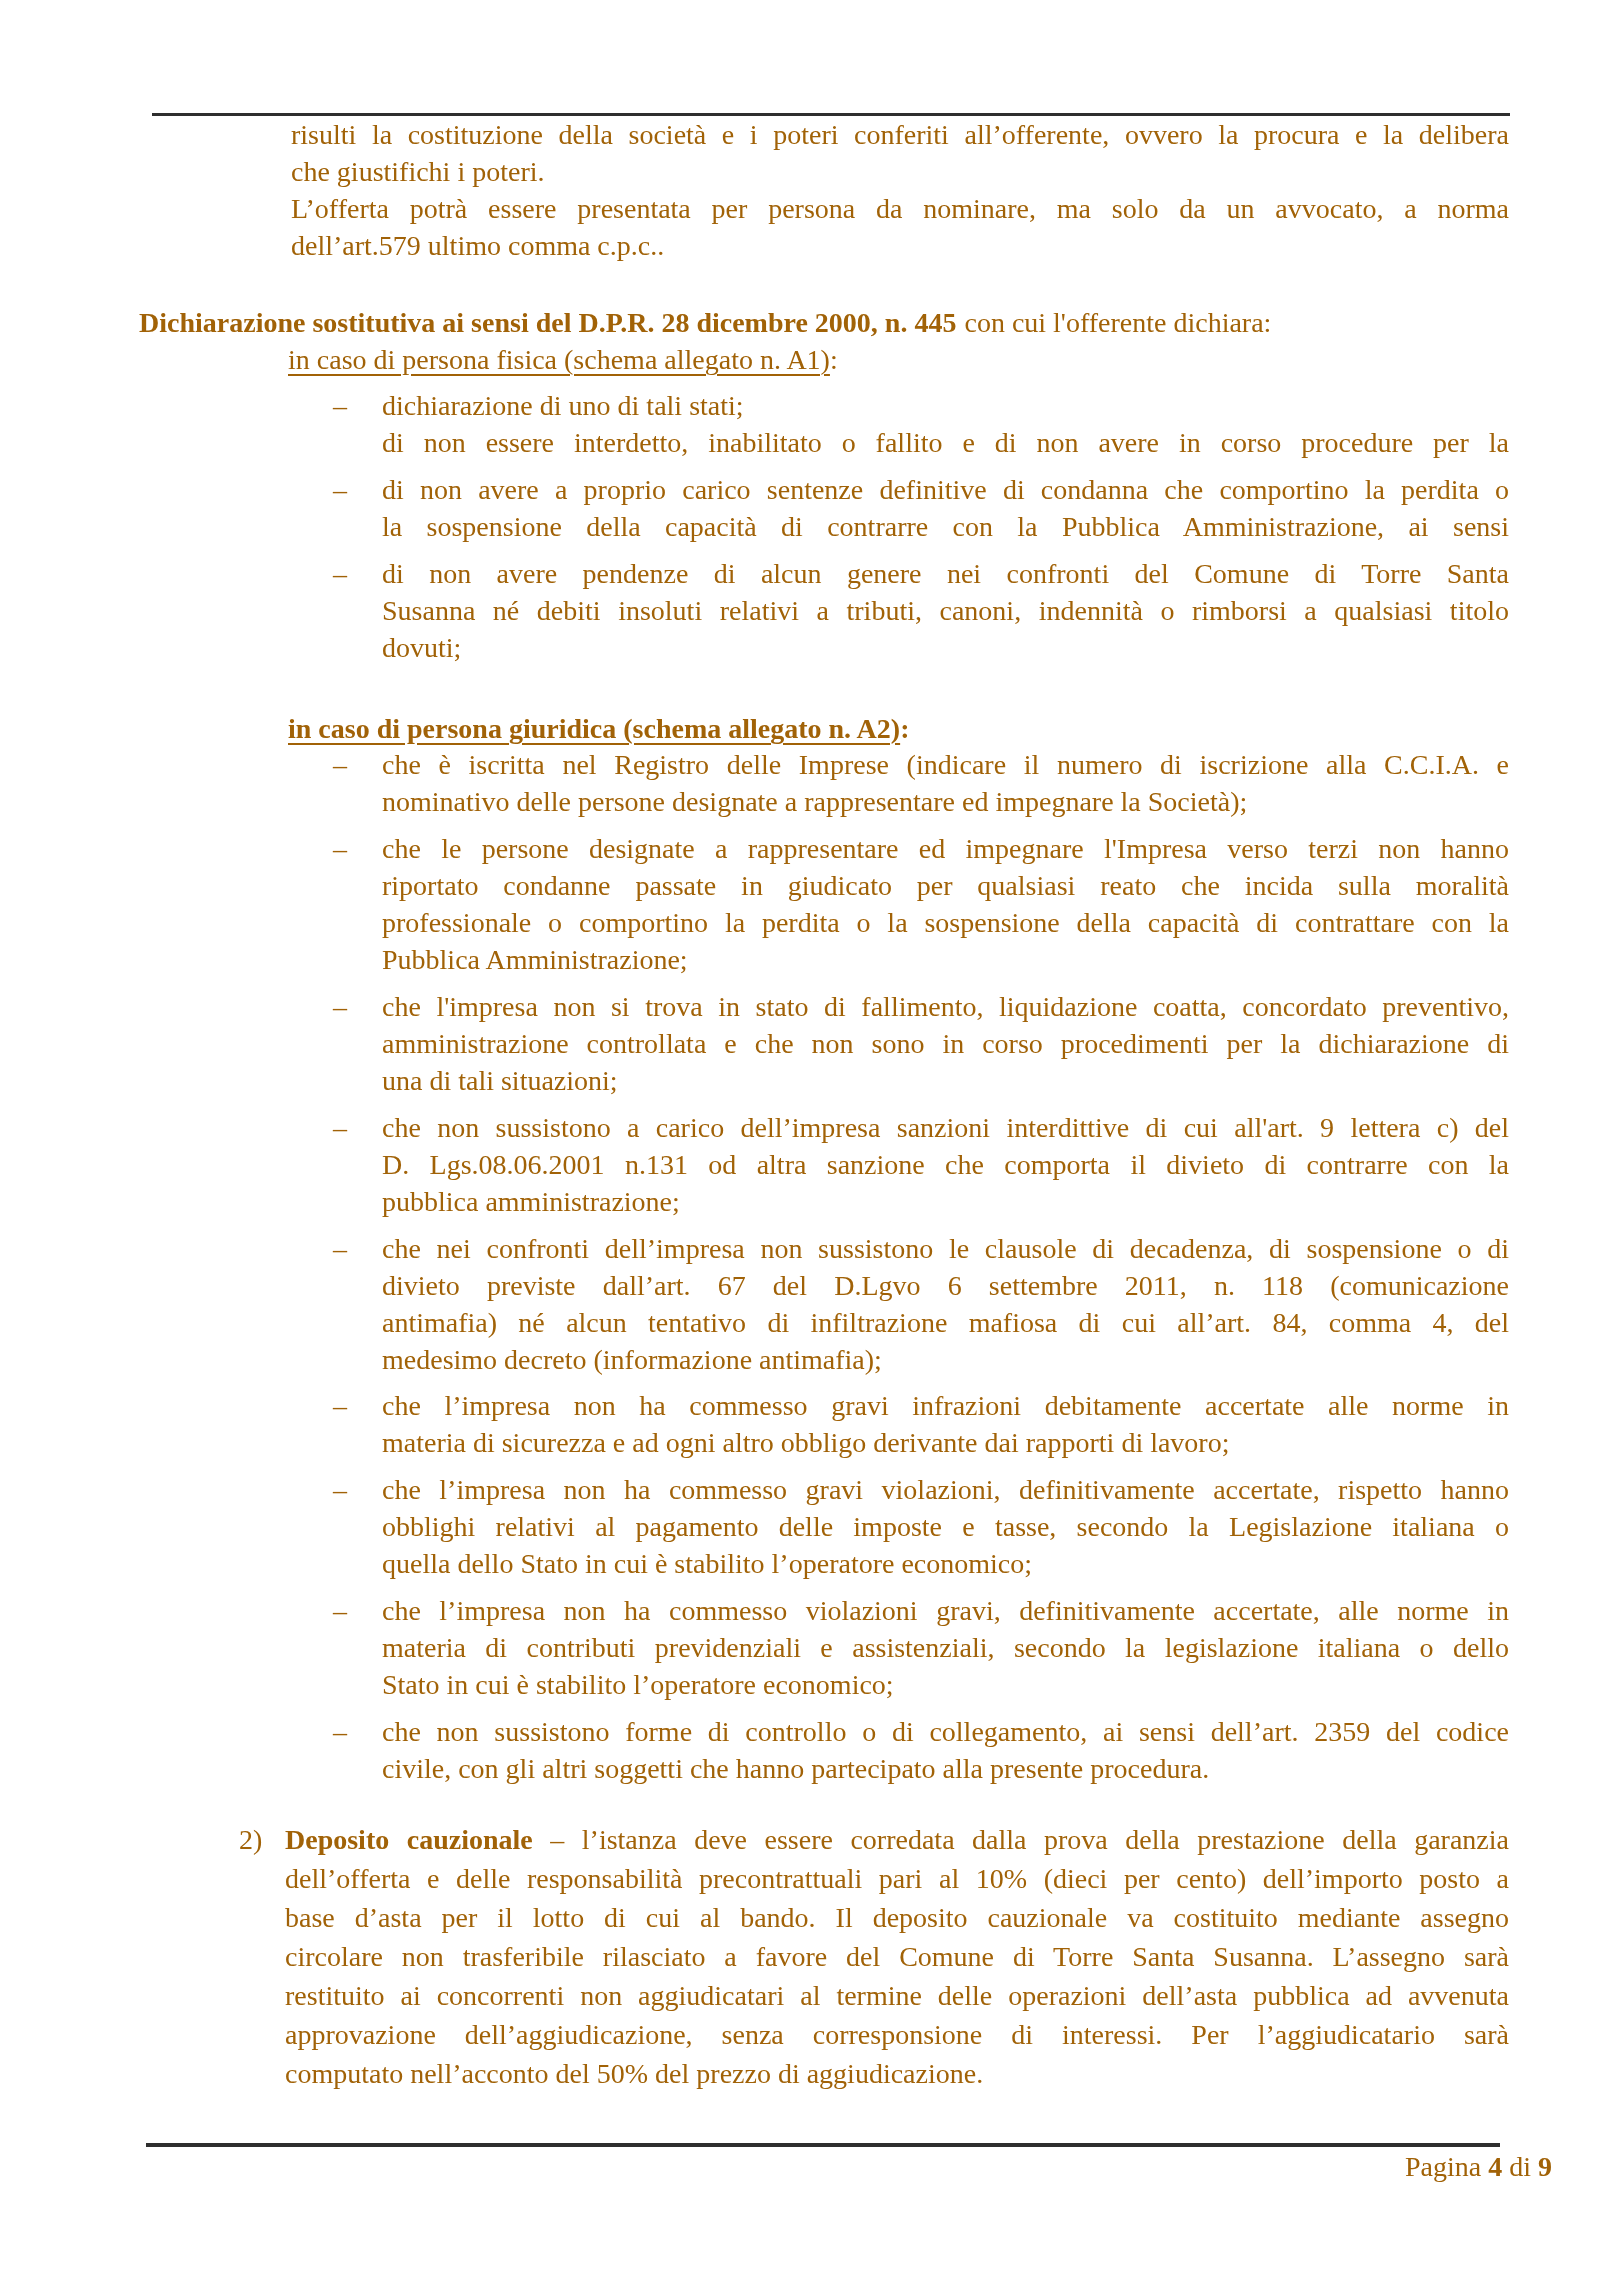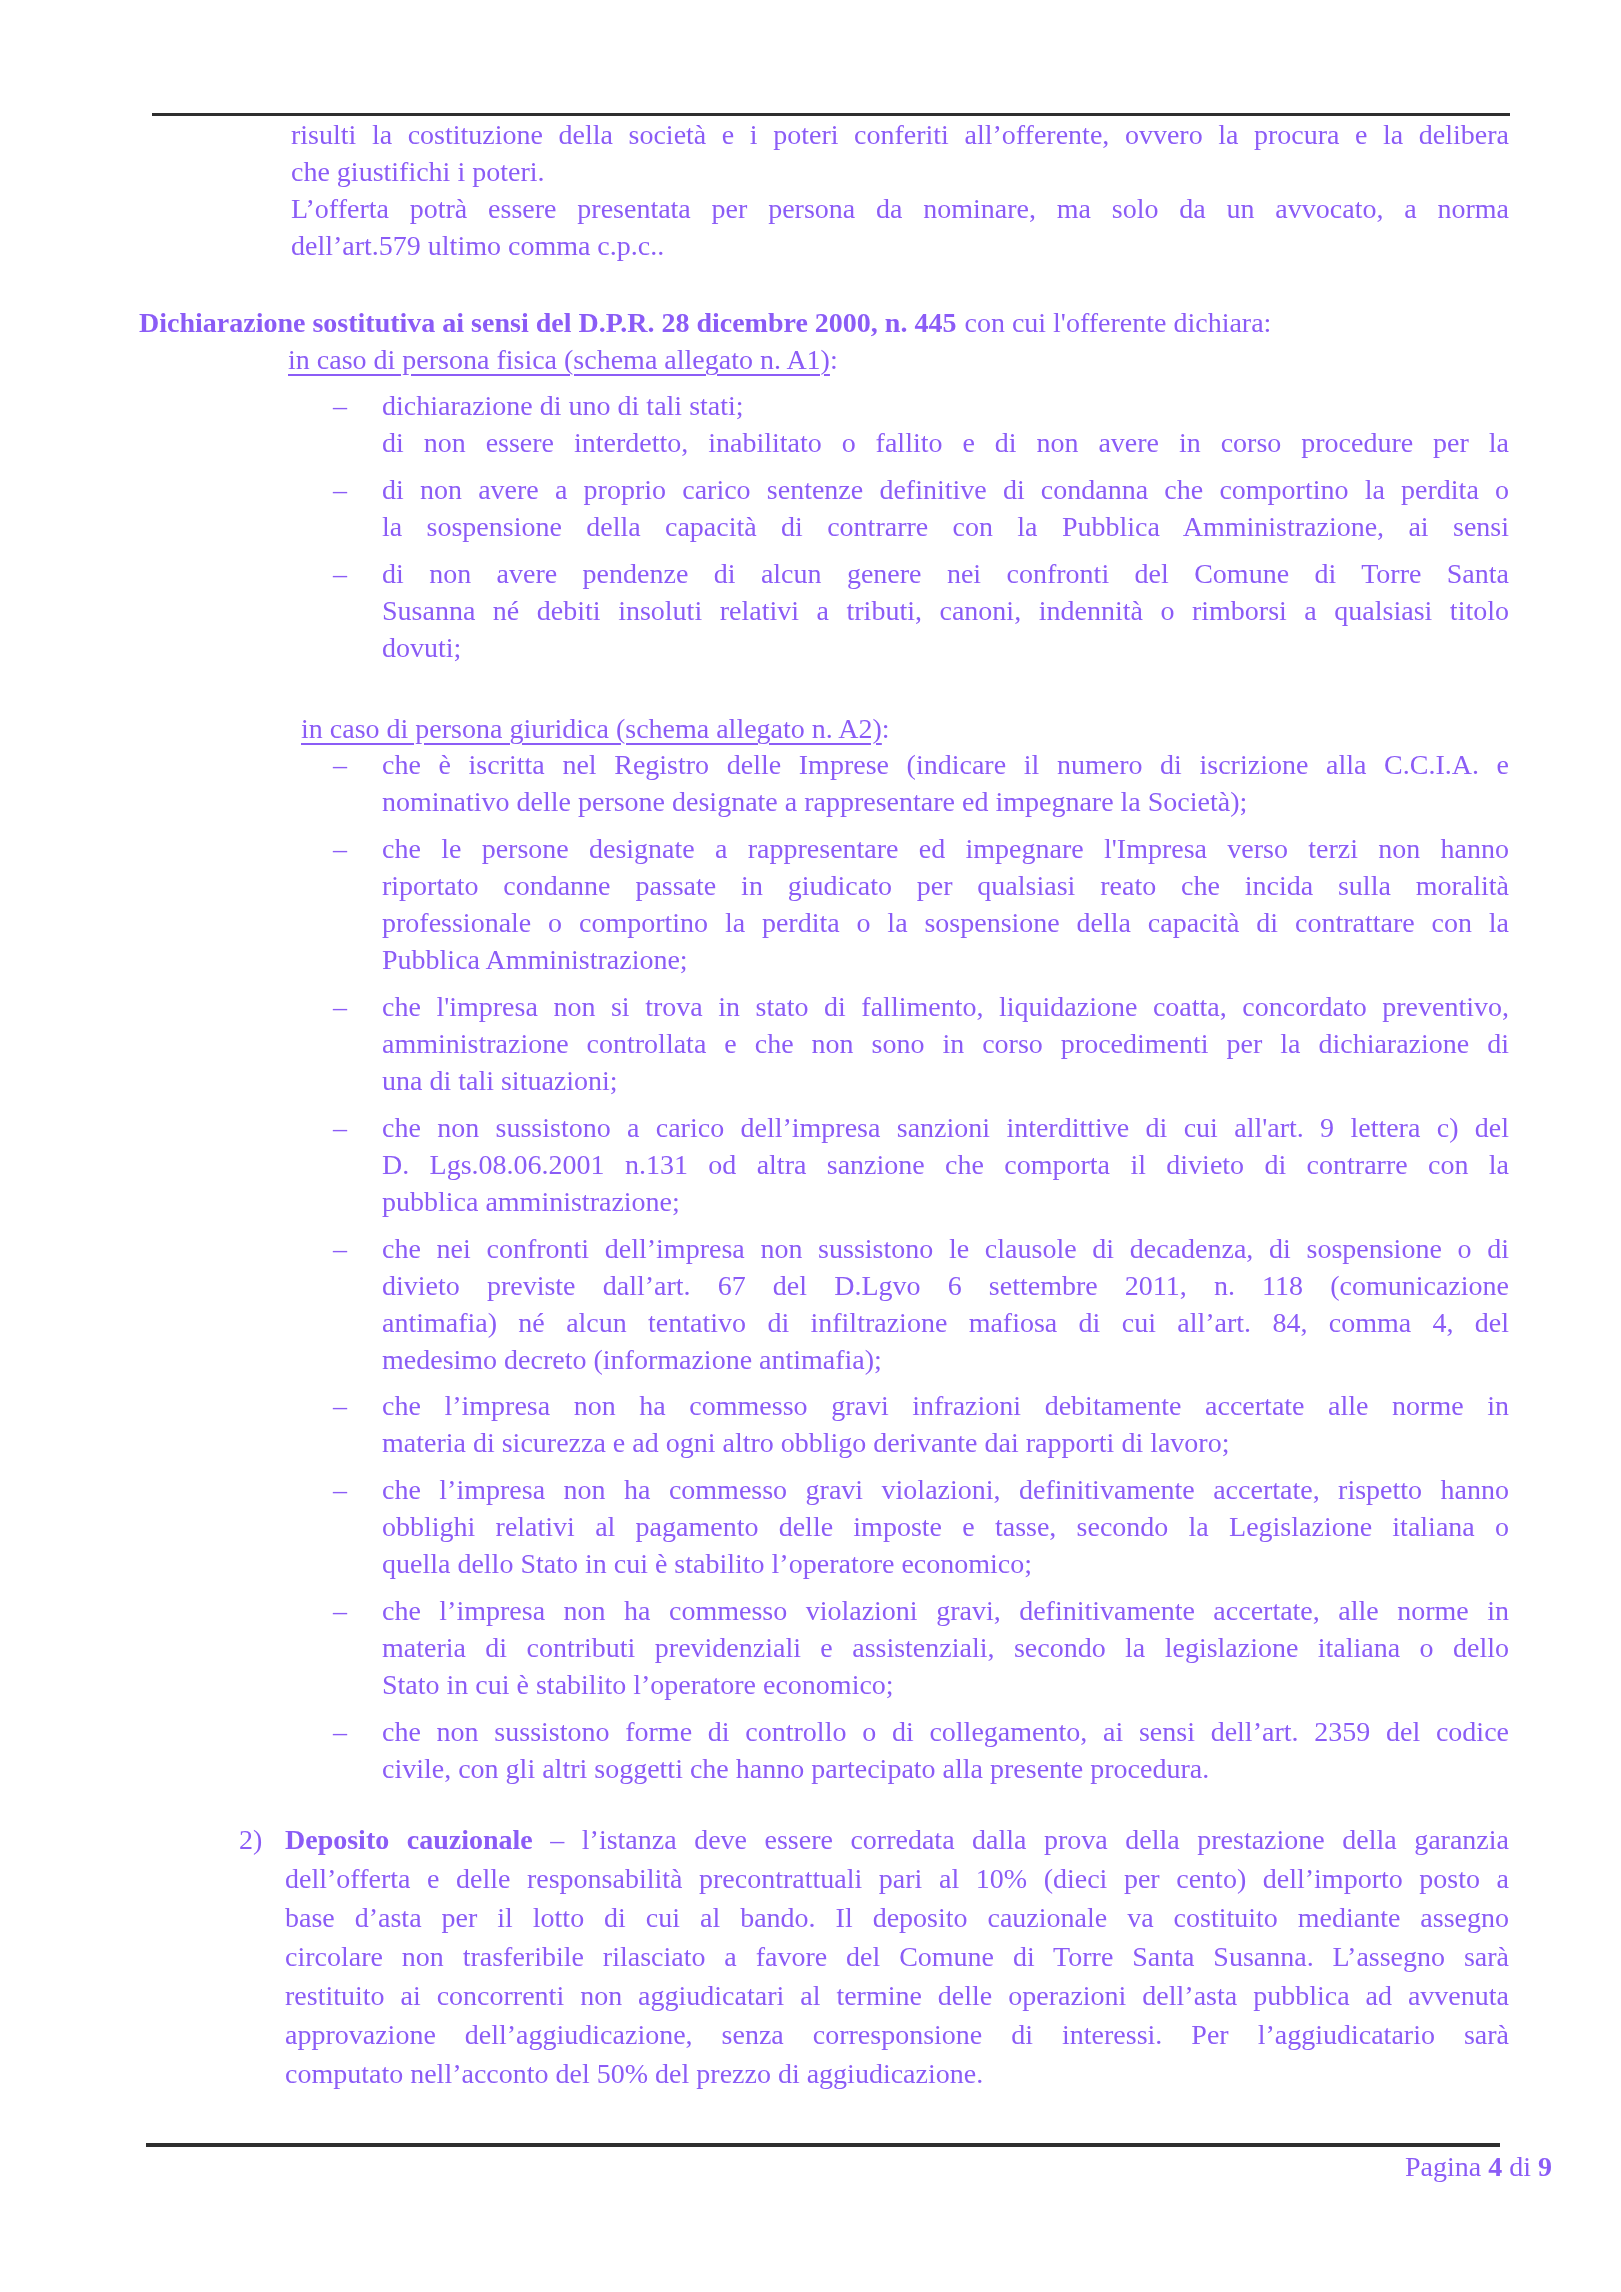--- a/index.html
+++ b/index.html
@@ -1,21 +1,21 @@
 <!DOCTYPE html>
 <html style="font-size:14.3px"><head>
 <meta charset="utf-8">
 <style>
   html,body{margin:0;padding:0;background:#ffffff;}
   .page{
     position:relative;
     width:1621px;height:2293px;
     background:#ffffff;
     font-family:"Liberation Serif","DejaVu Serif",serif;
-    font-size:28px;line-height:37px;color:#8b5cf6;
+    font-size:28px;line-height:37px;color:#a16207;
     overflow:hidden;
   }
   .abs{position:absolute;}
   .rule{position:absolute;background:#2e2e2e;}
   .jline{text-align:justify;text-align-last:justify;white-space:nowrap;}
   .jline.end{text-align-last:left;}
   .b{font-weight:bold;}
   .u{text-decoration:underline;text-underline-offset:4.5px;text-decoration-thickness:1.8px;}
   .list-item{position:relative;padding-left:49px;margin-bottom:9.9px;}
   .dash{position:absolute;left:0;top:0;}
@@ -58,21 +58,21 @@
       <div class="jline">la sospensione della capacità di contrarre con la Pubblica Amministrazione, ai sensi</div>
     </div>
     <div class="list-item">
       <span class="dash">–</span>
       <div class="jline">di non avere pendenze di alcun genere nei confronti del Comune di Torre Santa</div>
       <div class="jline">Susanna né debiti insoluti relativi a tributi, canoni, indennità o rimborsi a qualsiasi titolo</div>
       <div class="jline end">dovuti;</div>
     </div>
   </div>
 
-  <div class="abs" style="top:710px;left:301px;">
+  <div class="abs" style="top:710px;left:288px;font-weight:bold;">
     <span class="u">in caso di persona giuridica (schema allegato n. A2)</span><span>:</span>
   </div>
 
   <div class="abs" style="top:746px;left:333px;width:1176px;">
     <div class="list-item">
       <span class="dash">–</span>
       <div class="jline">che è iscritta nel Registro delle Imprese (indicare il numero di iscrizione alla C.C.I.A. e</div>
       <div class="jline end">nominativo delle persone designate a rappresentare ed impegnare la Società);</div>
     </div>
     <div class="list-item">

